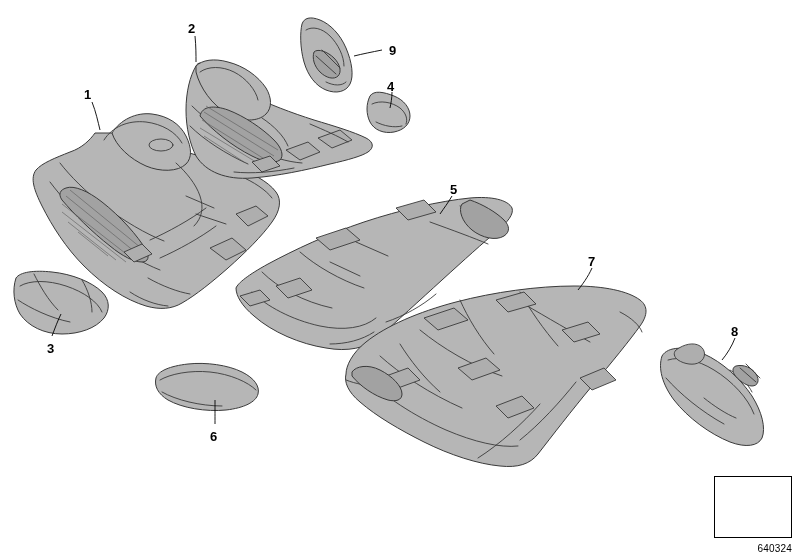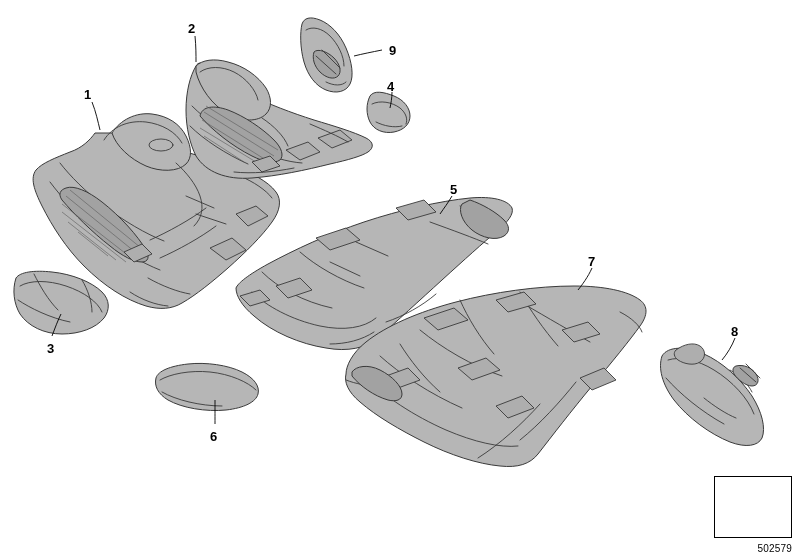--- a/index.html
+++ b/index.html
@@ -256,21 +256,21 @@
   </g>
 
   <g>
     <path d="M730,517 L748,503 L748,509 L762,509 L756,517 L744,517 L744,523 Z" fill="#4a4a4a" stroke="#2a2a2a" stroke-width="0.8" stroke-linejoin="round"></path>
     <path d="M732,520 L750,506" fill="none" stroke="#2a2a2a" stroke-width="0.8"></path>
   </g>
 </svg>
 
 <div id="orientation-box"></div>
 
-<div id="part-number">502579</div>
+<div id="part-number">640324</div>
 
 <div class="callout-label" style="left:84px; top:88px;">1</div>
 <div class="callout-label" style="left:188px; top:22px;">2</div>
 <div class="callout-label" style="left:47px; top:342px;">3</div>
 <div class="callout-label" style="left:387px; top:80px;">4</div>
 <div class="callout-label" style="left:450px; top:183px;">5</div>
 <div class="callout-label" style="left:210px; top:430px;">6</div>
 <div class="callout-label" style="left:588px; top:255px;">7</div>
 <div class="callout-label" style="left:731px; top:325px;">8</div>
 <div class="callout-label" style="left:389px; top:44px;">9</div>

